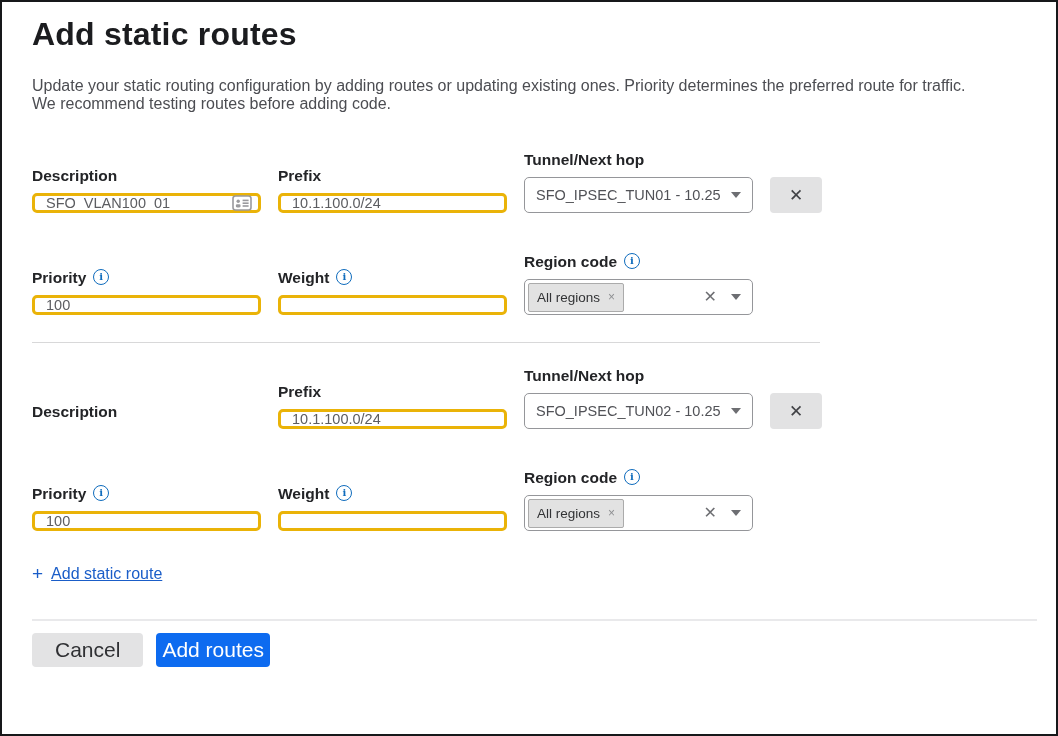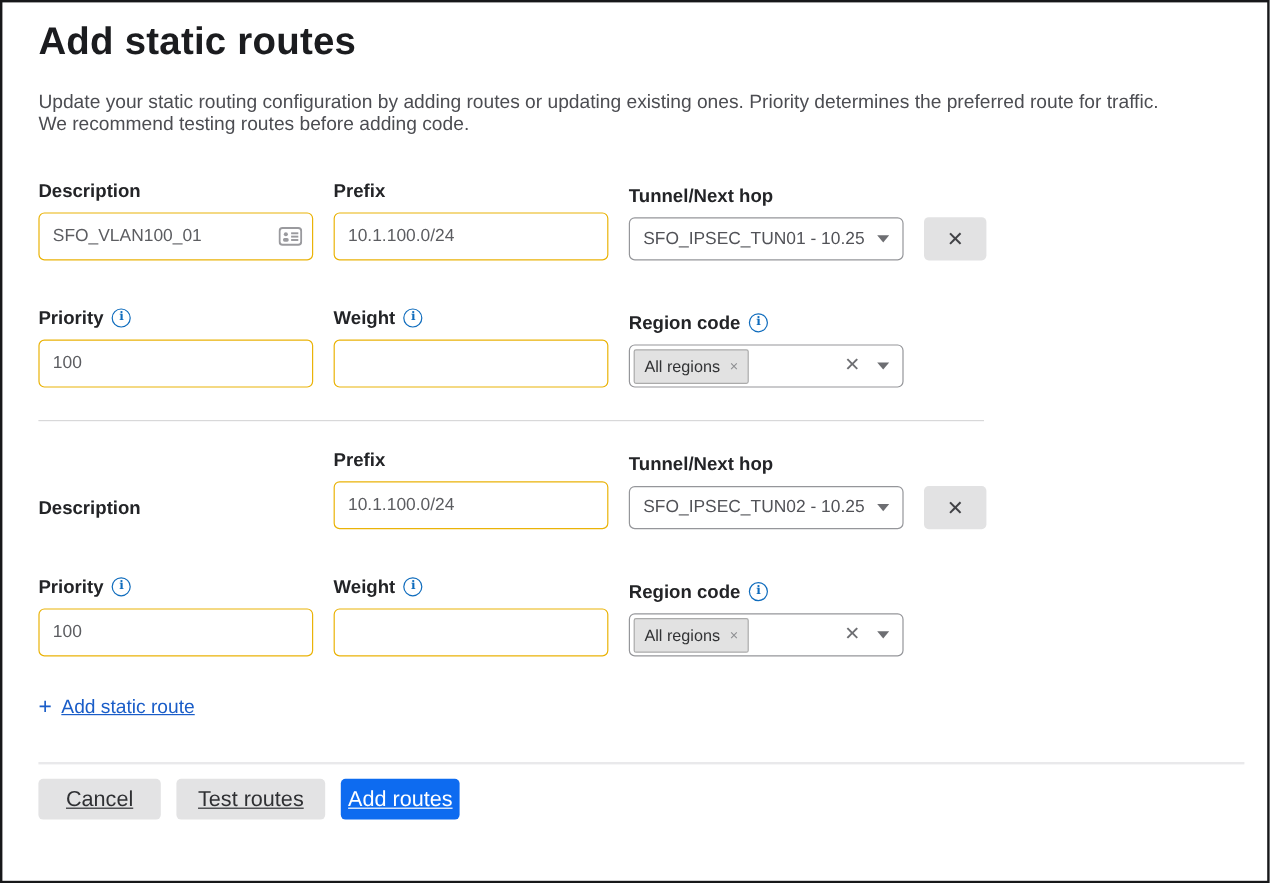--- a/index.html
+++ b/index.html
@@ -52,22 +52,22 @@
     font-weight: 700;
     font-family: "DejaVu Serif", serif;
     display: inline-flex;
     align-items: center;
     justify-content: center;
     line-height: 1;
   }
   .input-wrap { position: relative; }
   input.text {
     width: 100%;
-    height: 40px;
-    border: 1px solid #eab308;
+    height: 20px;
+    border: 3px solid #eab308;
     border-radius: 5px;
     padding: 0 34px 0 11px;
     font-size: 14.5px;
     color: #5c5d61;
     font-family: "Liberation Sans", sans-serif;
     background: #fff;
     outline: none;
   }
   input.text.no-icon { padding-right: 11px; }
   .autofill {
@@ -156,27 +156,26 @@
   }
   .footer {
     margin-top: 12px;
     display: flex;
     gap: 13px;
   }
   .btn {
     height: 34px;
     border: none;
     border-radius: 4px;
-    font-size: 18px;
+    font-size: 21px;
     font-family: "Liberation Sans", sans-serif;
     cursor: pointer;
     display: inline-flex;
     align-items: center;
     justify-content: center;
-    text-decoration: underline;
   }
   .btn.gray { background: #e3e3e4; color: #2f3033; padding: 0 23px; }
   .btn.gray.test { padding: 0 18px; }
   .btn.primary { background: #0d6bf0; color: #ffffff; padding: 0 6px; }
 </style>
 </head>
 <body>
 
 <h1 data-name="page-title">Add static routes</h1>
 <p class="intro" data-name="intro-text">Update your static routing configuration by adding routes or updating existing ones. Priority determines the preferred route for traffic.</p>
@@ -319,15 +318,14 @@
 
 <div class="add-link-row">
   <span class="plus-glyph" data-name="plus-icon">+</span>
   <a class="add-link" data-name="add-static-route-link">Add static route</a>
 </div>
 
 <hr class="footer-divider" data-name="footer-divider">
 
 <div class="footer" data-name="footer-actions">
   <button class="btn gray" data-name="cancel-button">Cancel</button>
-  <button class="btn gray test" data-name="test-routes-button">Test routes</button>
   <button class="btn primary" data-name="add-routes-button">Add routes</button>
 </div>
 
 </body></html>

